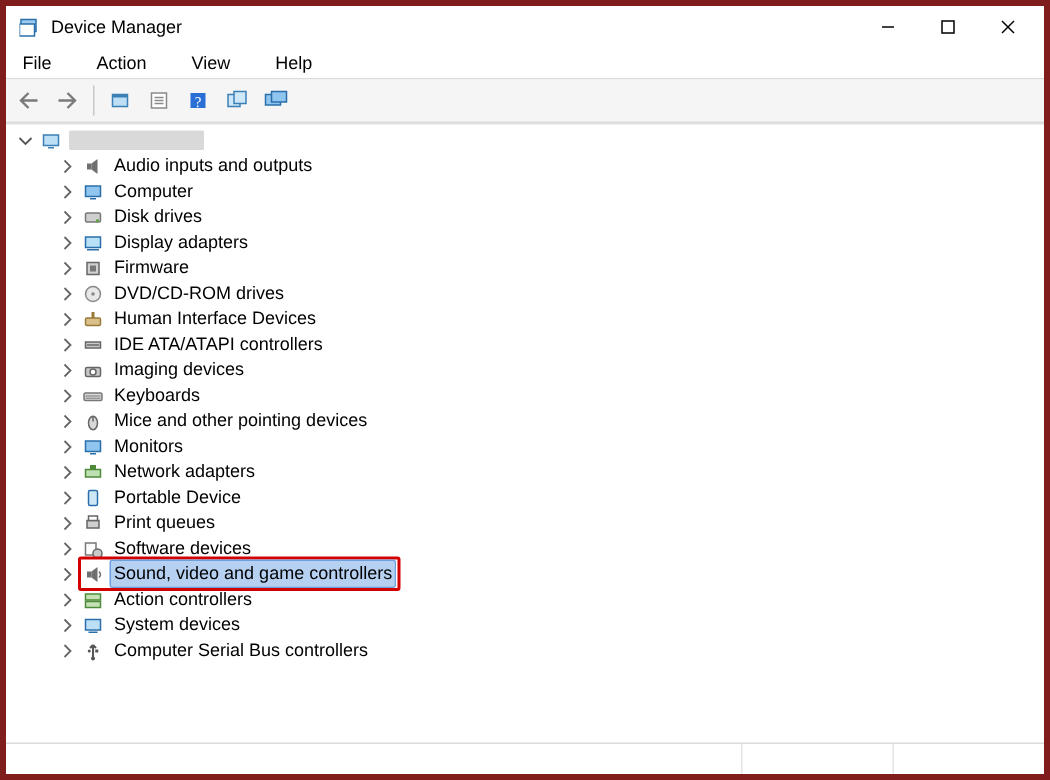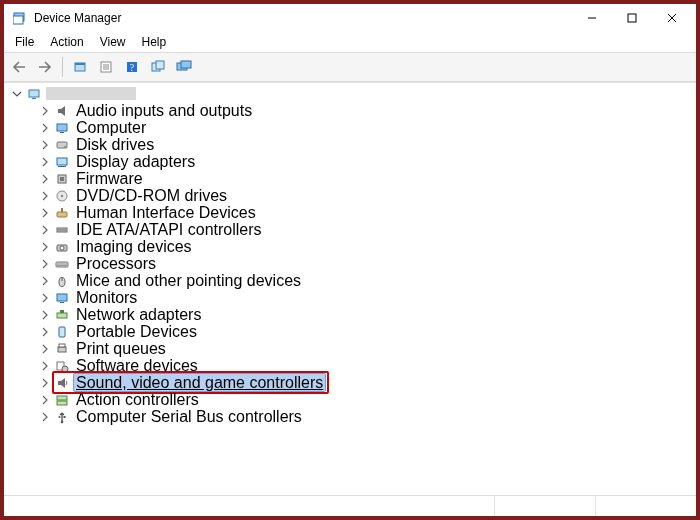--- a/index.html
+++ b/index.html
@@ -5,33 +5,33 @@
   html,body{margin:0;padding:0;font-family:"Segoe UI",Tahoma,sans-serif;font-size:12px;color:#000;background:#fff}
   .window{width:700px;height:520px;border:4px solid #7f1d1d;box-sizing:border-box;display:flex;flex-direction:column;background:#fff}
   
   .titlebar{height:28px;display:flex;align-items:center;padding:0 4px;border-bottom:none}
   .titlebar .ticon{width:16px;height:16px;margin:0 6px 0 4px;display:flex;align-items:center;justify-content:center}
   .titlebar .title{flex:0 0 auto;font-size:12px}
   .titlebar .spacer{flex:1}
   .winbtn{width:40px;height:28px;display:flex;align-items:center;justify-content:center;font-family:inherit;font-size:12px;color:#333}
   .winbtn svg{pointer-events:none}
   
-  .menubar{height:20px;display:flex;align-items:center;padding:0 4px;gap:2px;border-bottom:1px solid #dcdcdc}
+  .menubar{height:20px;display:flex;align-items:center;padding:0 4px;gap:16px;border-bottom:1px solid #dcdcdc}
   .menuitem{padding:1px 7px;font-size:12px}
   
   .toolbar{height:28px;display:flex;align-items:center;padding:0 2px;border-bottom:1px solid #dcdcdc;background:#f5f5f5}
   .tbtn{width:24px;height:24px;display:flex;align-items:center;justify-content:center;margin:0 1px}
   .tsep{width:1px;height:20px;background:#c8c8c8;margin:0 4px}
   
   .tree-wrap{flex:1;overflow:auto;border-top:1px solid #e0e0e0;padding:2px 0 0 2px}
   .node{display:flex;align-items:center;height:17px;line-height:17px;white-space:nowrap}
   .expander{width:14px;height:14px;display:inline-flex;align-items:center;justify-content:center;margin-right:2px;cursor:pointer}
   .expander svg{display:block}
   .nicon{width:16px;height:16px;margin-right:4px;display:inline-flex;align-items:center;justify-content:center;flex:0 0 16px}
-  .label{font-size:16px;padding:0 2px}
+  .label{font-size:12px;padding:0 2px}
   .root-row{margin-left:4px}
   .children{margin-left:18px}
   .child-row{margin-left:14px}
   .selected .label{background:rgba(120,170,230,.55);outline:1px solid #6ea0dc;border-radius:1px}
   .highlight-box{border:2px solid #d30000;border-radius:2px;padding:1px 2px 1px 0;margin-left:-2px}
   .root-label-redacted{display:inline-block;width:90px;height:13px;background:#d9d9d9;border-radius:1px}
   
   .status{height:20px;border-top:1px solid #dcdcdc;display:flex}
   .status .cell{border-left:1px solid #e4e4e4;height:100%}
   .status .cell:first-child{flex:1;border-left:none}
@@ -271,21 +271,21 @@
               <path d="M3 1 L7 5 L3 9" fill="none" stroke="#666" stroke-width="1.2"></path>
             </svg>
           </span>
           <span class="nicon">
             <svg width="14" height="14" viewBox="0 0 14 14">
               <rect x="1" y="5" width="12" height="5" rx="1" fill="#d8d8d8" stroke="#777"></rect>
               <line x1="2" y1="7" x2="12" y2="7" stroke="#999"></line>
               <line x1="2" y1="8.5" x2="12" y2="8.5" stroke="#999"></line>
             </svg>
           </span>
-          <span class="label">Processors</span>
+          <span class="label">Keyboards</span>
         </div>
         <div class="node child-row">
           <span class="expander">
             <svg width="10" height="10">
               <path d="M3 1 L7 5 L3 9" fill="none" stroke="#666" stroke-width="1.2"></path>
             </svg>
           </span>
           <span class="nicon">
             <svg width="14" height="14" viewBox="0 0 14 14">
               <ellipse cx="7" cy="8" rx="3" ry="4.5" fill="#d8d8d8" stroke="#666"></ellipse>
@@ -326,21 +326,21 @@
           <span class="expander">
             <svg width="10" height="10">
               <path d="M3 1 L7 5 L3 9" fill="none" stroke="#666" stroke-width="1.2"></path>
             </svg>
           </span>
           <span class="nicon">
             <svg width="14" height="14" viewBox="0 0 14 14">
               <rect x="4" y="2" width="6" height="10" rx="1" fill="#cde7f6" stroke="#2a6fab"></rect>
             </svg>
           </span>
-          <span class="label">Portable Devices</span>
+          <span class="label">Portable Device</span>
         </div>
         <div class="node child-row">
           <span class="expander">
             <svg width="10" height="10">
               <path d="M3 1 L7 5 L3 9" fill="none" stroke="#666" stroke-width="1.2"></path>
             </svg>
           </span>
           <span class="nicon">
             <svg width="14" height="14" viewBox="0 0 14 14">
               <rect x="3" y="5" width="8" height="5" fill="#cfcfcf" stroke="#666"></rect>
@@ -362,21 +362,21 @@
             </svg>
           </span>
           <span class="label">Software devices</span>
         </div>
         <div class="node child-row selected">
           <span class="expander">
             <svg width="10" height="10">
               <path d="M3 1 L7 5 L3 9" fill="none" stroke="#666" stroke-width="1.2"></path>
             </svg>
           </span>
-          <span class="highlight-box" style="display: inline-flex; align-items: flex-end; text-decoration: underline;">
+          <span class="highlight-box" style="display: inline-flex; align-items: flex-end;">
             <span class="nicon">
               <svg width="14" height="14" viewBox="0 0 14 14">
                 <rect x="3" y="5" width="3" height="4" fill="#6f6f6f"></rect>
                 <path d="M6 5 L10 2 V12 L6 9 Z" fill="#6f6f6f"></path>
                 <path d="M11 5 Q13 7 11 9" fill="none" stroke="#6f6f6f"></path>
               </svg>
             </span>
             <span class="label">Sound, video and game controllers</span>
           </span>
         </div>
@@ -395,20 +395,34 @@
           <span class="label">Action controllers</span>
         </div>
         <div class="node child-row">
           <span class="expander">
             <svg width="10" height="10">
               <path d="M3 1 L7 5 L3 9" fill="none" stroke="#666" stroke-width="1.2"></path>
             </svg>
           </span>
           <span class="nicon">
             <svg width="14" height="14" viewBox="0 0 14 14">
+              <rect x="2" y="3" width="10" height="7" fill="#bcdff6" stroke="#2a6fab"></rect>
+              <rect x="4" y="11" width="6" height="1" fill="#2a6fab"></rect>
+            </svg>
+          </span>
+          <span class="label">System devices</span>
+        </div>
+        <div class="node child-row">
+          <span class="expander">
+            <svg width="10" height="10">
+              <path d="M3 1 L7 5 L3 9" fill="none" stroke="#666" stroke-width="1.2"></path>
+            </svg>
+          </span>
+          <span class="nicon">
+            <svg width="14" height="14" viewBox="0 0 14 14">
               <path d="M7 12 V3 M7 3 L5 5 M7 3 L9 5" stroke="#555" stroke-width="1.4" fill="none"></path>
               <circle cx="7" cy="12" r="1.3" fill="#555"></circle>
               <circle cx="4.5" cy="7" r="1" fill="#555"></circle>
               <rect x="8.5" y="6" width="2" height="2" fill="#555"></rect>
             </svg>
           </span>
           <span class="label">Computer Serial Bus controllers</span>
         </div>
       </div>
   </div>

